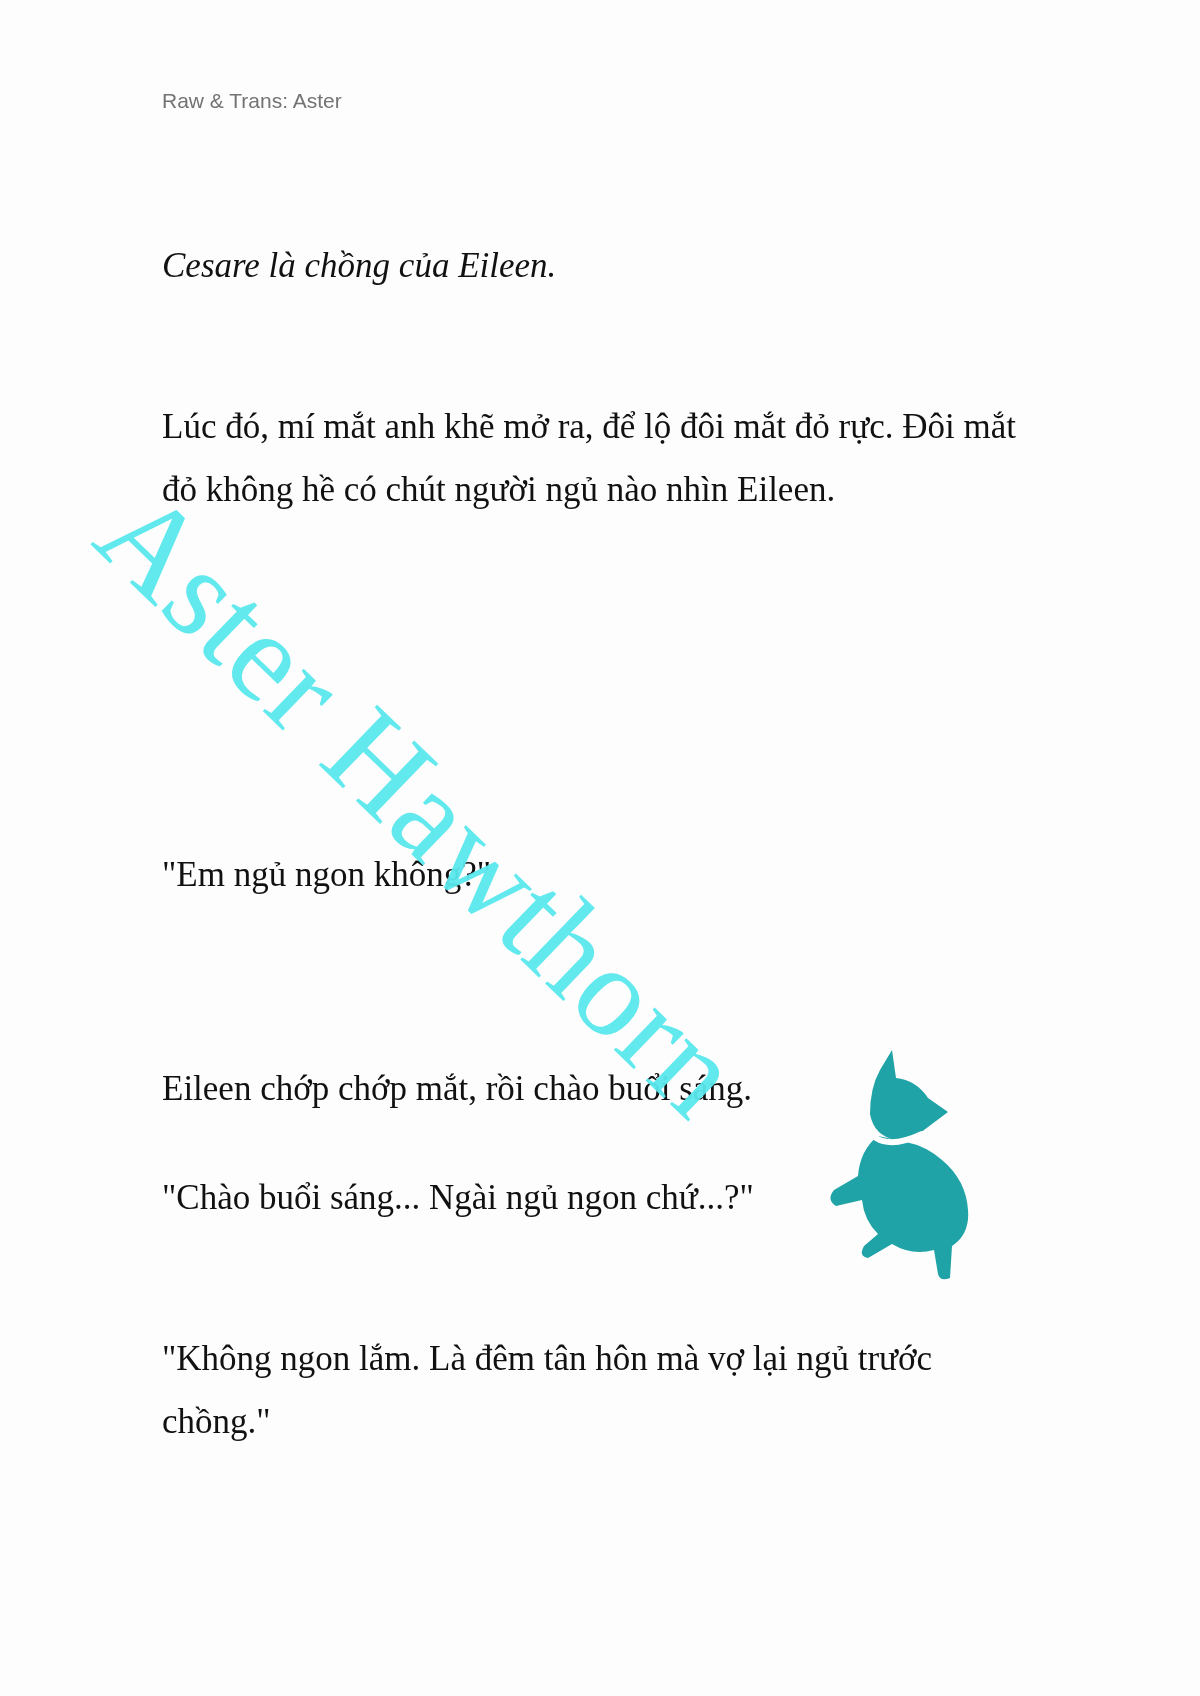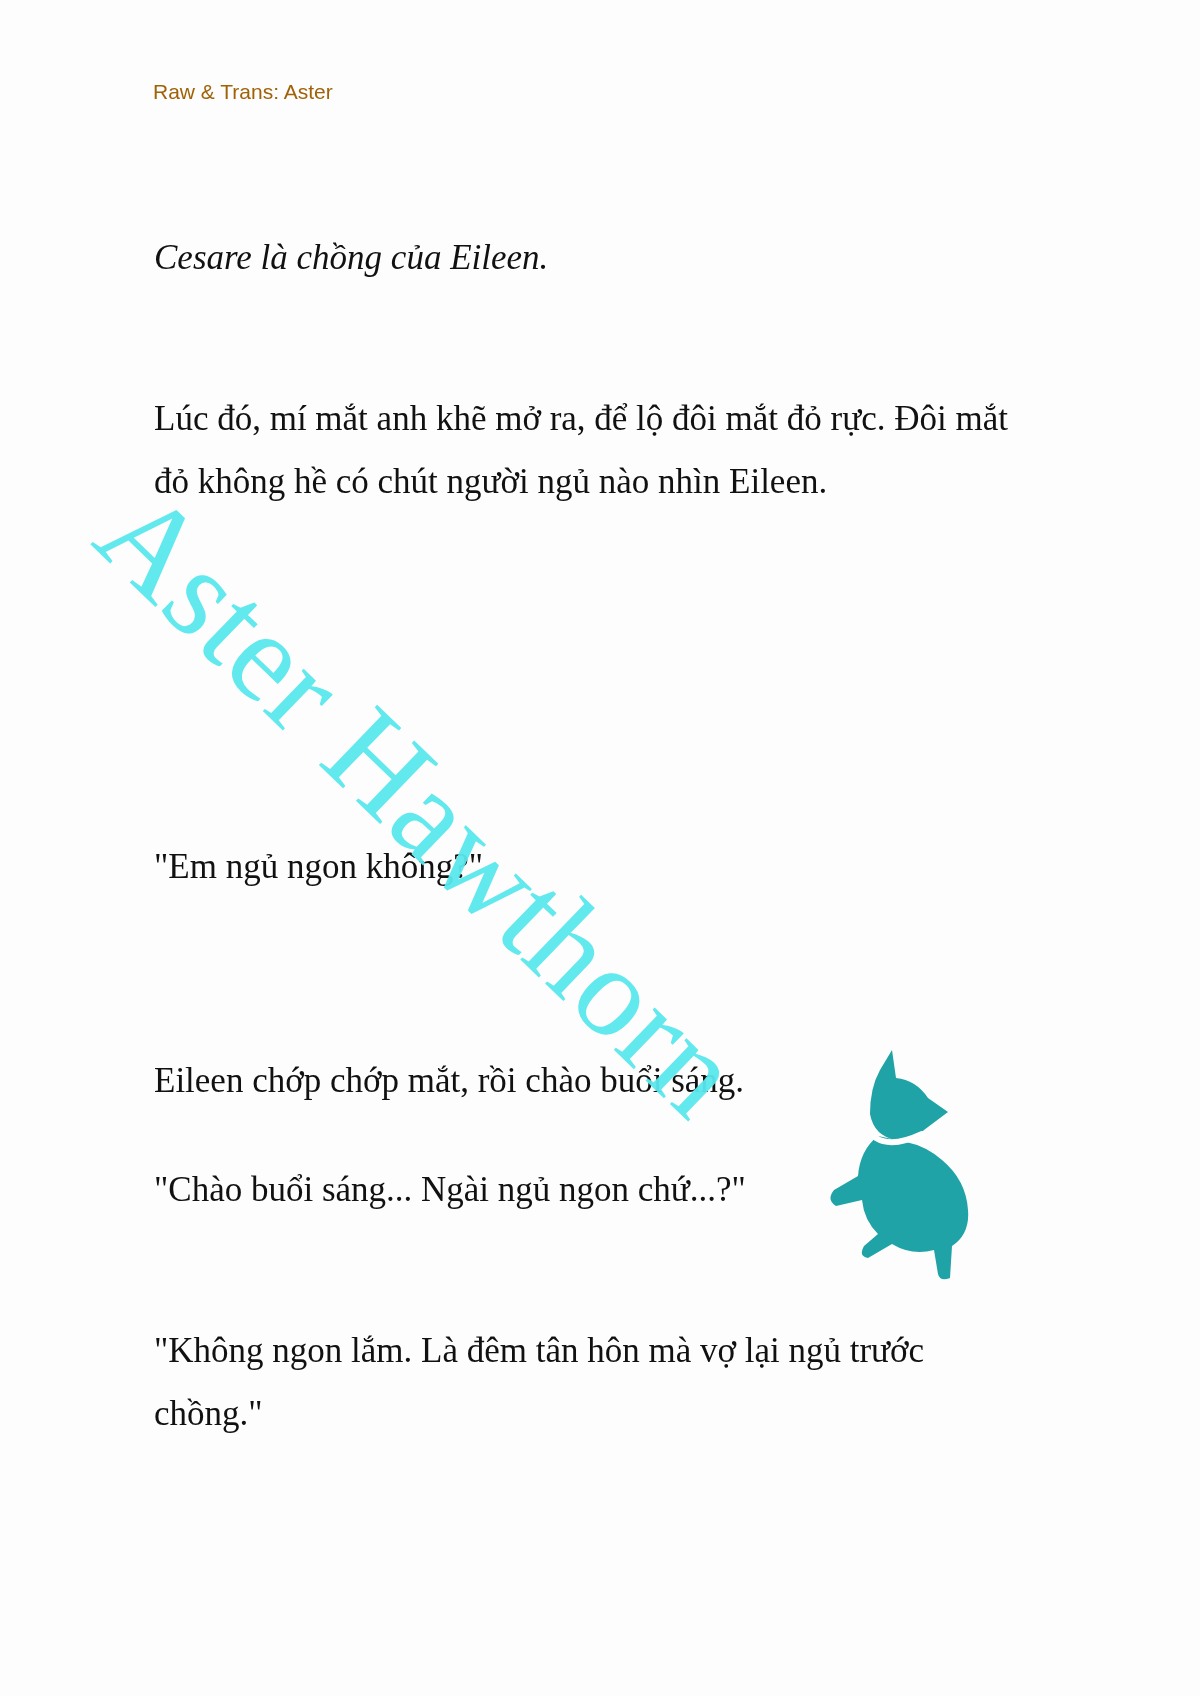--- a/index.html
+++ b/index.html
@@ -18,27 +18,27 @@
       position: absolute;
       left: 0; top: 0;
       width: 1200px; height: 1696px;
     }
     .credit {
       position: absolute;
       left: 146px;
       top: 73px;
       font-family: "Liberation Sans", sans-serif;
       font-size: 21px;
-      color: #a16207;
-      margin: 7px;
+      color: #737373;
+      margin: 16px;
     }
     .para {
       position: absolute;
       left: 146px;
-      margin: 8px;
+      margin: 16px;
       font-family: "Liberation Serif", serif;
       font-size: 35px;
       line-height: 63px;
       color: #111111;
       width: 920px;
       white-space: pre-wrap;
     }
     .italic { font-style: italic; }
     .watermark {
       position: absolute;

